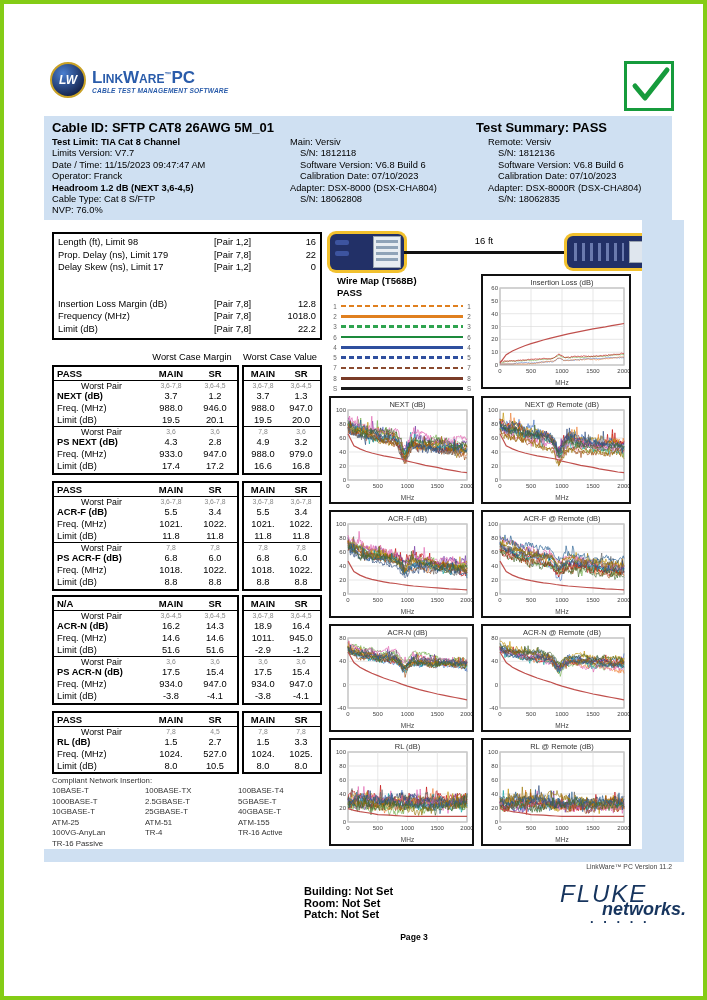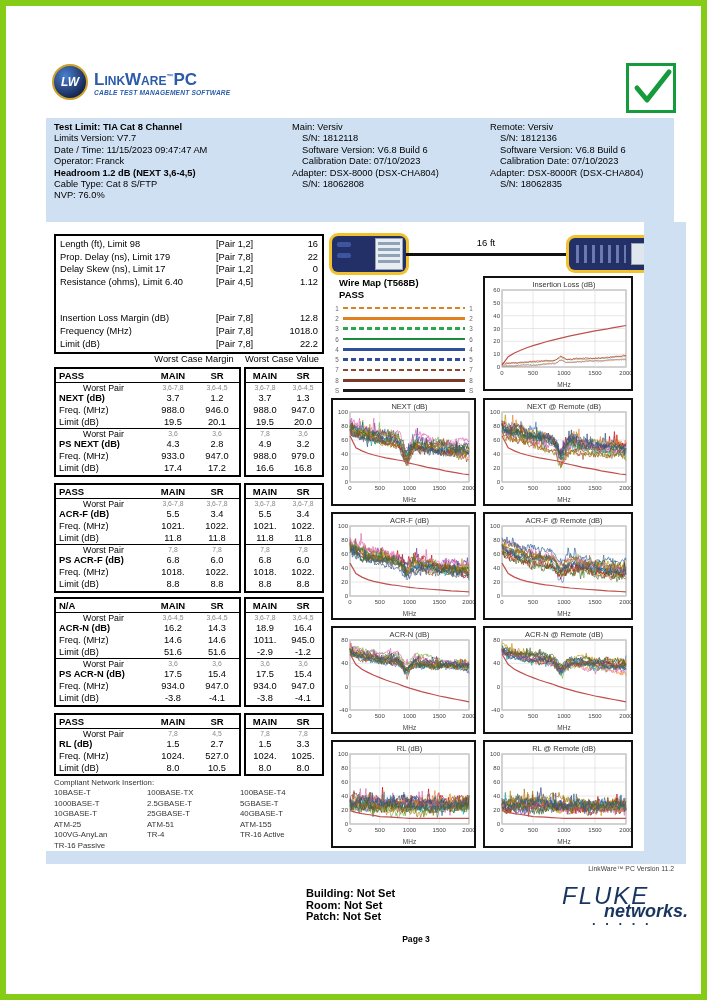--- a/index.html
+++ b/index.html
@@ -1,17 +1,17 @@
 <!DOCTYPE html>
 <html><head>
 <meta charset="utf-8">
 <style>
   html,body{margin:0;padding:0;}
   body{width:707px;height:1000px;background:#fff;font-family:"Liberation Sans","DejaVu Sans",sans-serif;color:#000;position:relative;overflow:hidden;}
-  .page{position:absolute;inset:0;border:6px solid #84cc16;background:#fff;}
+  .page{position:absolute;inset:0;border:4px solid #84cc16;background:#fff;}
   
   .logo{position:absolute;left:46px;top:58px;display:flex;align-items:center;gap:6px;}
   .lw-badge{width:32px;height:32px;border-radius:50%;background:radial-gradient(circle at 35% 30%,#4a7fd0,#16254f 75%);border:2px solid #c9a227;color:#fff;font-weight:bold;font-style:italic;font-size:12px;display:flex;align-items:center;justify-content:center;}
   .logo-title{color:#2a5caa;font-weight:bold;line-height:15px;}
   .lt-big{font-size:17px;} .lt-small{font-size:12px;} .lt-tm{font-size:7px;vertical-align:6px;}
   .logo-tagline{color:#2a5caa;font-weight:bold;font-style:italic;font-size:6.6px;letter-spacing:.2px;}
   .pass-check{position:absolute;left:620px;top:57px;width:44px;height:44px;border:3px solid #169b3c;background:#fff;}
   
   .infoband{position:absolute;left:40px;top:112px;width:628px;height:104px;background:#cfe0f2;padding:4px 0 0 8px;box-sizing:border-box;}
   .sumrow1{display:flex;font-size:13px;font-weight:bold;margin-bottom:2px;}
@@ -101,20 +101,24 @@
     </div>
   </div>
 
   <div class="pass-check">
     <svg width="44" height="44" viewBox="0 0 44 44">
         <path d="M8 22 L18 34 L40 6" fill="none" stroke="#169b3c" stroke-width="5" stroke-linecap="round" stroke-linejoin="round"></path>
       </svg>
   </div>
 
   <div class="infoband">
+    <div class="sumrow1">
+      <span class="cid">Cable ID: SFTP CAT8 26AWG 5M_01</span>
+      <span class="ts">Test Summary: PASS</span>
+    </div>
     <div class="sumcols">
       <div class="c1" id="sum-left">
           <div class="line bold">Test Limit: TIA Cat 8 Channel</div>
           <div class="line">Limits Version: V7.7</div>
           <div class="line">Date / Time: 11/15/2023  09:47:47 AM</div>
           <div class="line">Operator: Franck</div>
           <div class="line bold">Headroom 1.2 dB (NEXT 3,6-4,5)</div>
           <div class="line">Cable Type: Cat 8 S/FTP</div>
           <div class="line">NVP: 76.0%</div>
         </div>
@@ -145,25 +149,20 @@
       </div>
       <div class="row">
         <span class="l">Prop. Delay (ns), Limit 179</span>
         <span class="p">[Pair 7,8]</span>
         <span class="v">22</span>
       </div>
       <div class="row">
         <span class="l">Delay Skew (ns), Limit 17</span>
         <span class="p">[Pair 1,2]</span>
         <span class="v">0</span>
-      </div>
-      <div class="row">
-        <span class="l">Resistance (ohms), Limit 6.40</span>
-        <span class="p">[Pair 4,5]</span>
-        <span class="v">1.12</span>
       </div>
       <div class="gap"></div>
       <div class="row">
         <span class="l">Insertion Loss Margin (dB)</span>
         <span class="p">[Pair 7,8]</span>
         <span class="v">12.8</span>
       </div>
       <div class="row">
         <span class="l">Frequency (MHz)</span>
         <span class="p">[Pair 7,8]</span>

